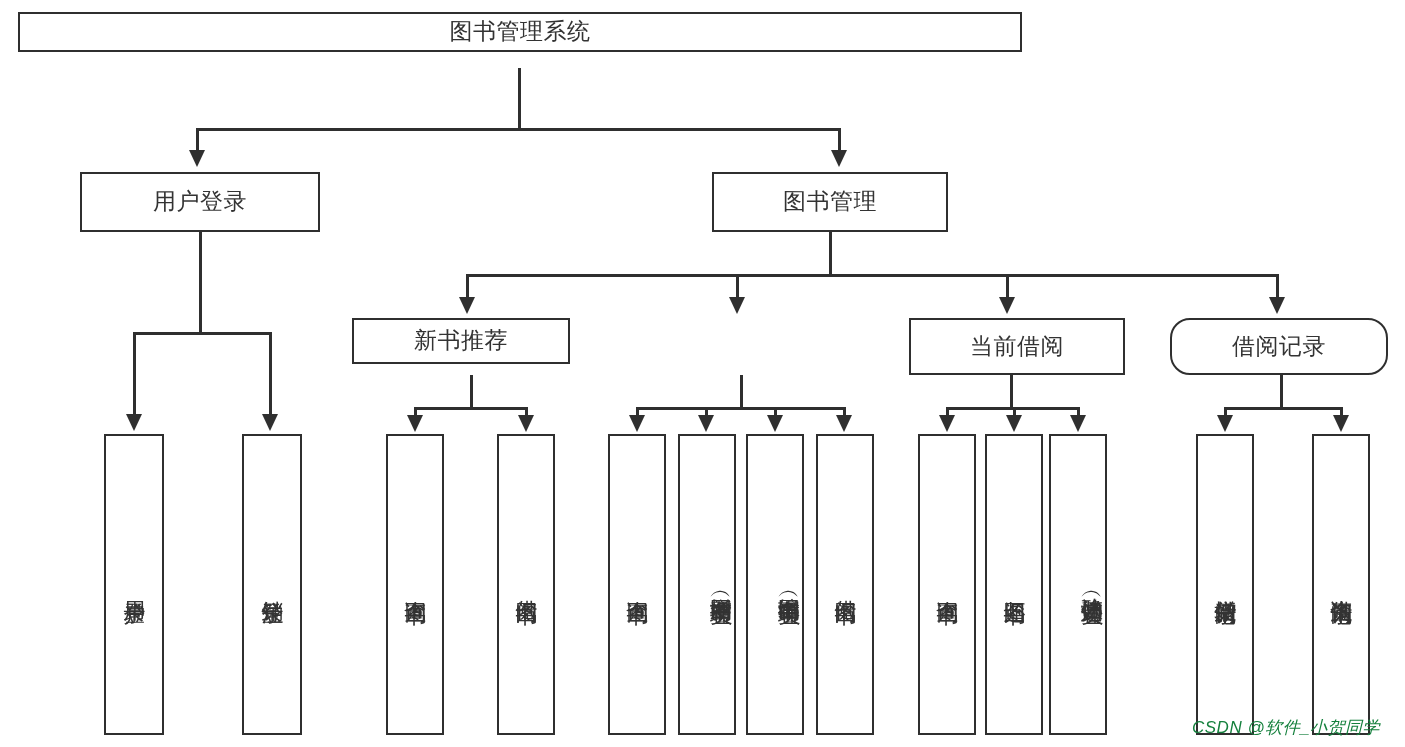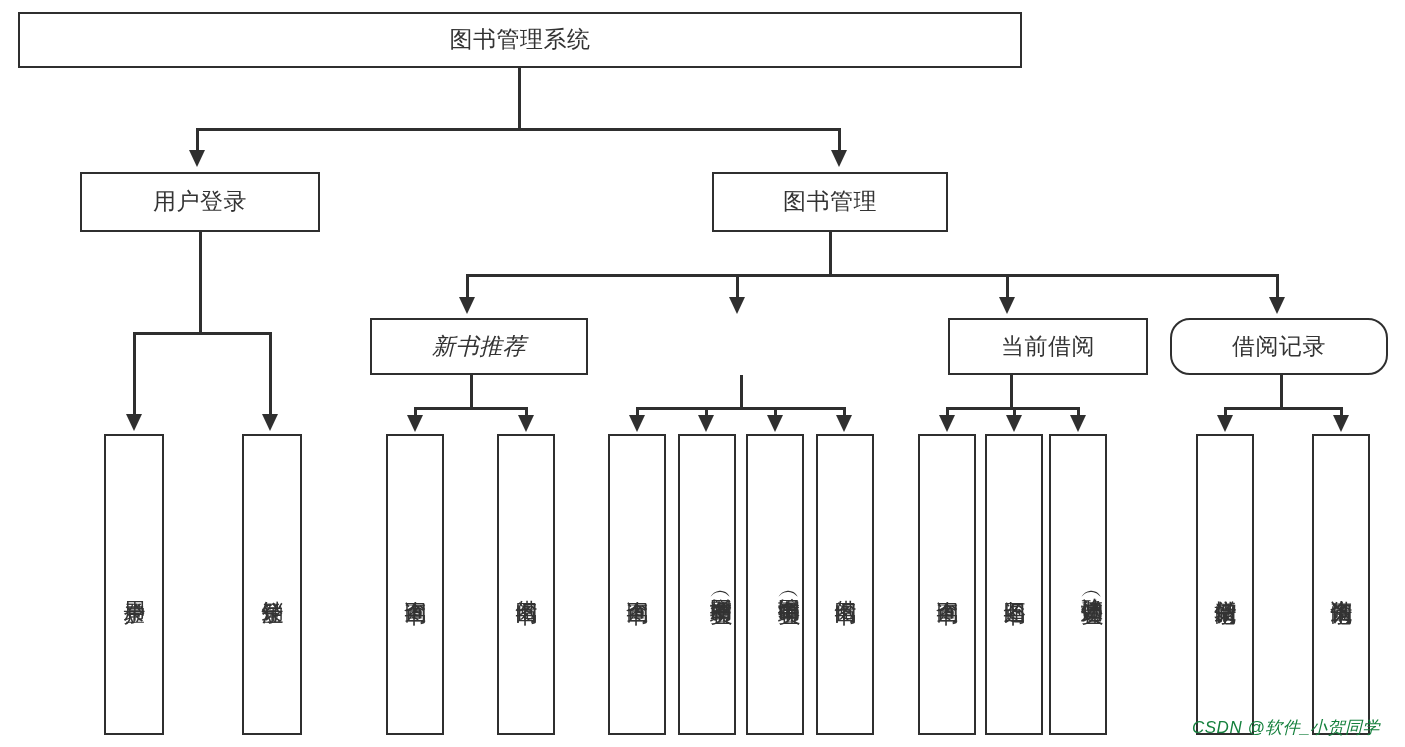--- a/index.html
+++ b/index.html
@@ -70,21 +70,21 @@
     white-space: nowrap;
     letter-spacing: 0.5px;
     font-style: italic;
   }
 </style>
 </head>
 <body>
 
 <div id="canvas">
 
-  <div class="box h" style="left:18px; top:12px; width:1004px; height:56px;">
+  <div class="box h" style="left:18px; top:12px; width:1004px; height:40px;">
     <span>图书管理系统</span>
   </div>
 
   <div class="line vline" style="left:518px; top:68px; height:62px;"></div>
 
   <div class="line hline" style="left:196px; top:128px; width:644px;"></div>
 
   <div class="line vline" style="left:196px; top:128px; height:24px;"></div>
   <div class="arrow" style="left:189px; top:150px;"></div>
   <div class="line vline" style="left:838px; top:128px; height:24px;"></div>
@@ -115,24 +115,24 @@
   <div class="line hline" style="left:466px; top:274px; width:812px;"></div>
   <div class="line vline" style="left:466px; top:274px; height:25px;"></div>
   <div class="arrow" style="left:459px; top:297px;"></div>
   <div class="line vline" style="left:736px; top:274px; height:25px;"></div>
   <div class="arrow" style="left:729px; top:297px;"></div>
   <div class="line vline" style="left:1006px; top:274px; height:25px;"></div>
   <div class="arrow" style="left:999px; top:297px;"></div>
   <div class="line vline" style="left:1276px; top:274px; height:25px;"></div>
   <div class="arrow" style="left:1269px; top:297px;"></div>
 
-  <div class="box h" style="left:370px; top:318px; width:218px; height:57px;font-style:italic;">
+  <div class="box h" style="left:352px; top:318px; width:218px; height:46px;">
     <span>新书推荐</span>
   </div>
-  <div class="box h" style="left:948px; top:318px; width:200px; height:57px;">
+  <div class="box h" style="left:909px; top:318px; width:216px; height:57px;">
     <span>当前借阅</span>
   </div>
   <div class="box h" style="left:1170px; top:318px; width:218px; height:57px;border-radius:20px;">
     <span>借阅记录</span>
   </div>
 
   <div class="line vline" style="left:470px; top:375px; height:34px;"></div>
   <div class="line hline" style="left:414px; top:407px; width:114px;"></div>
   <div class="line vline" style="left:414px; top:407px; height:10px;"></div>
   <div class="arrow" style="left:407px; top:415px;"></div>

